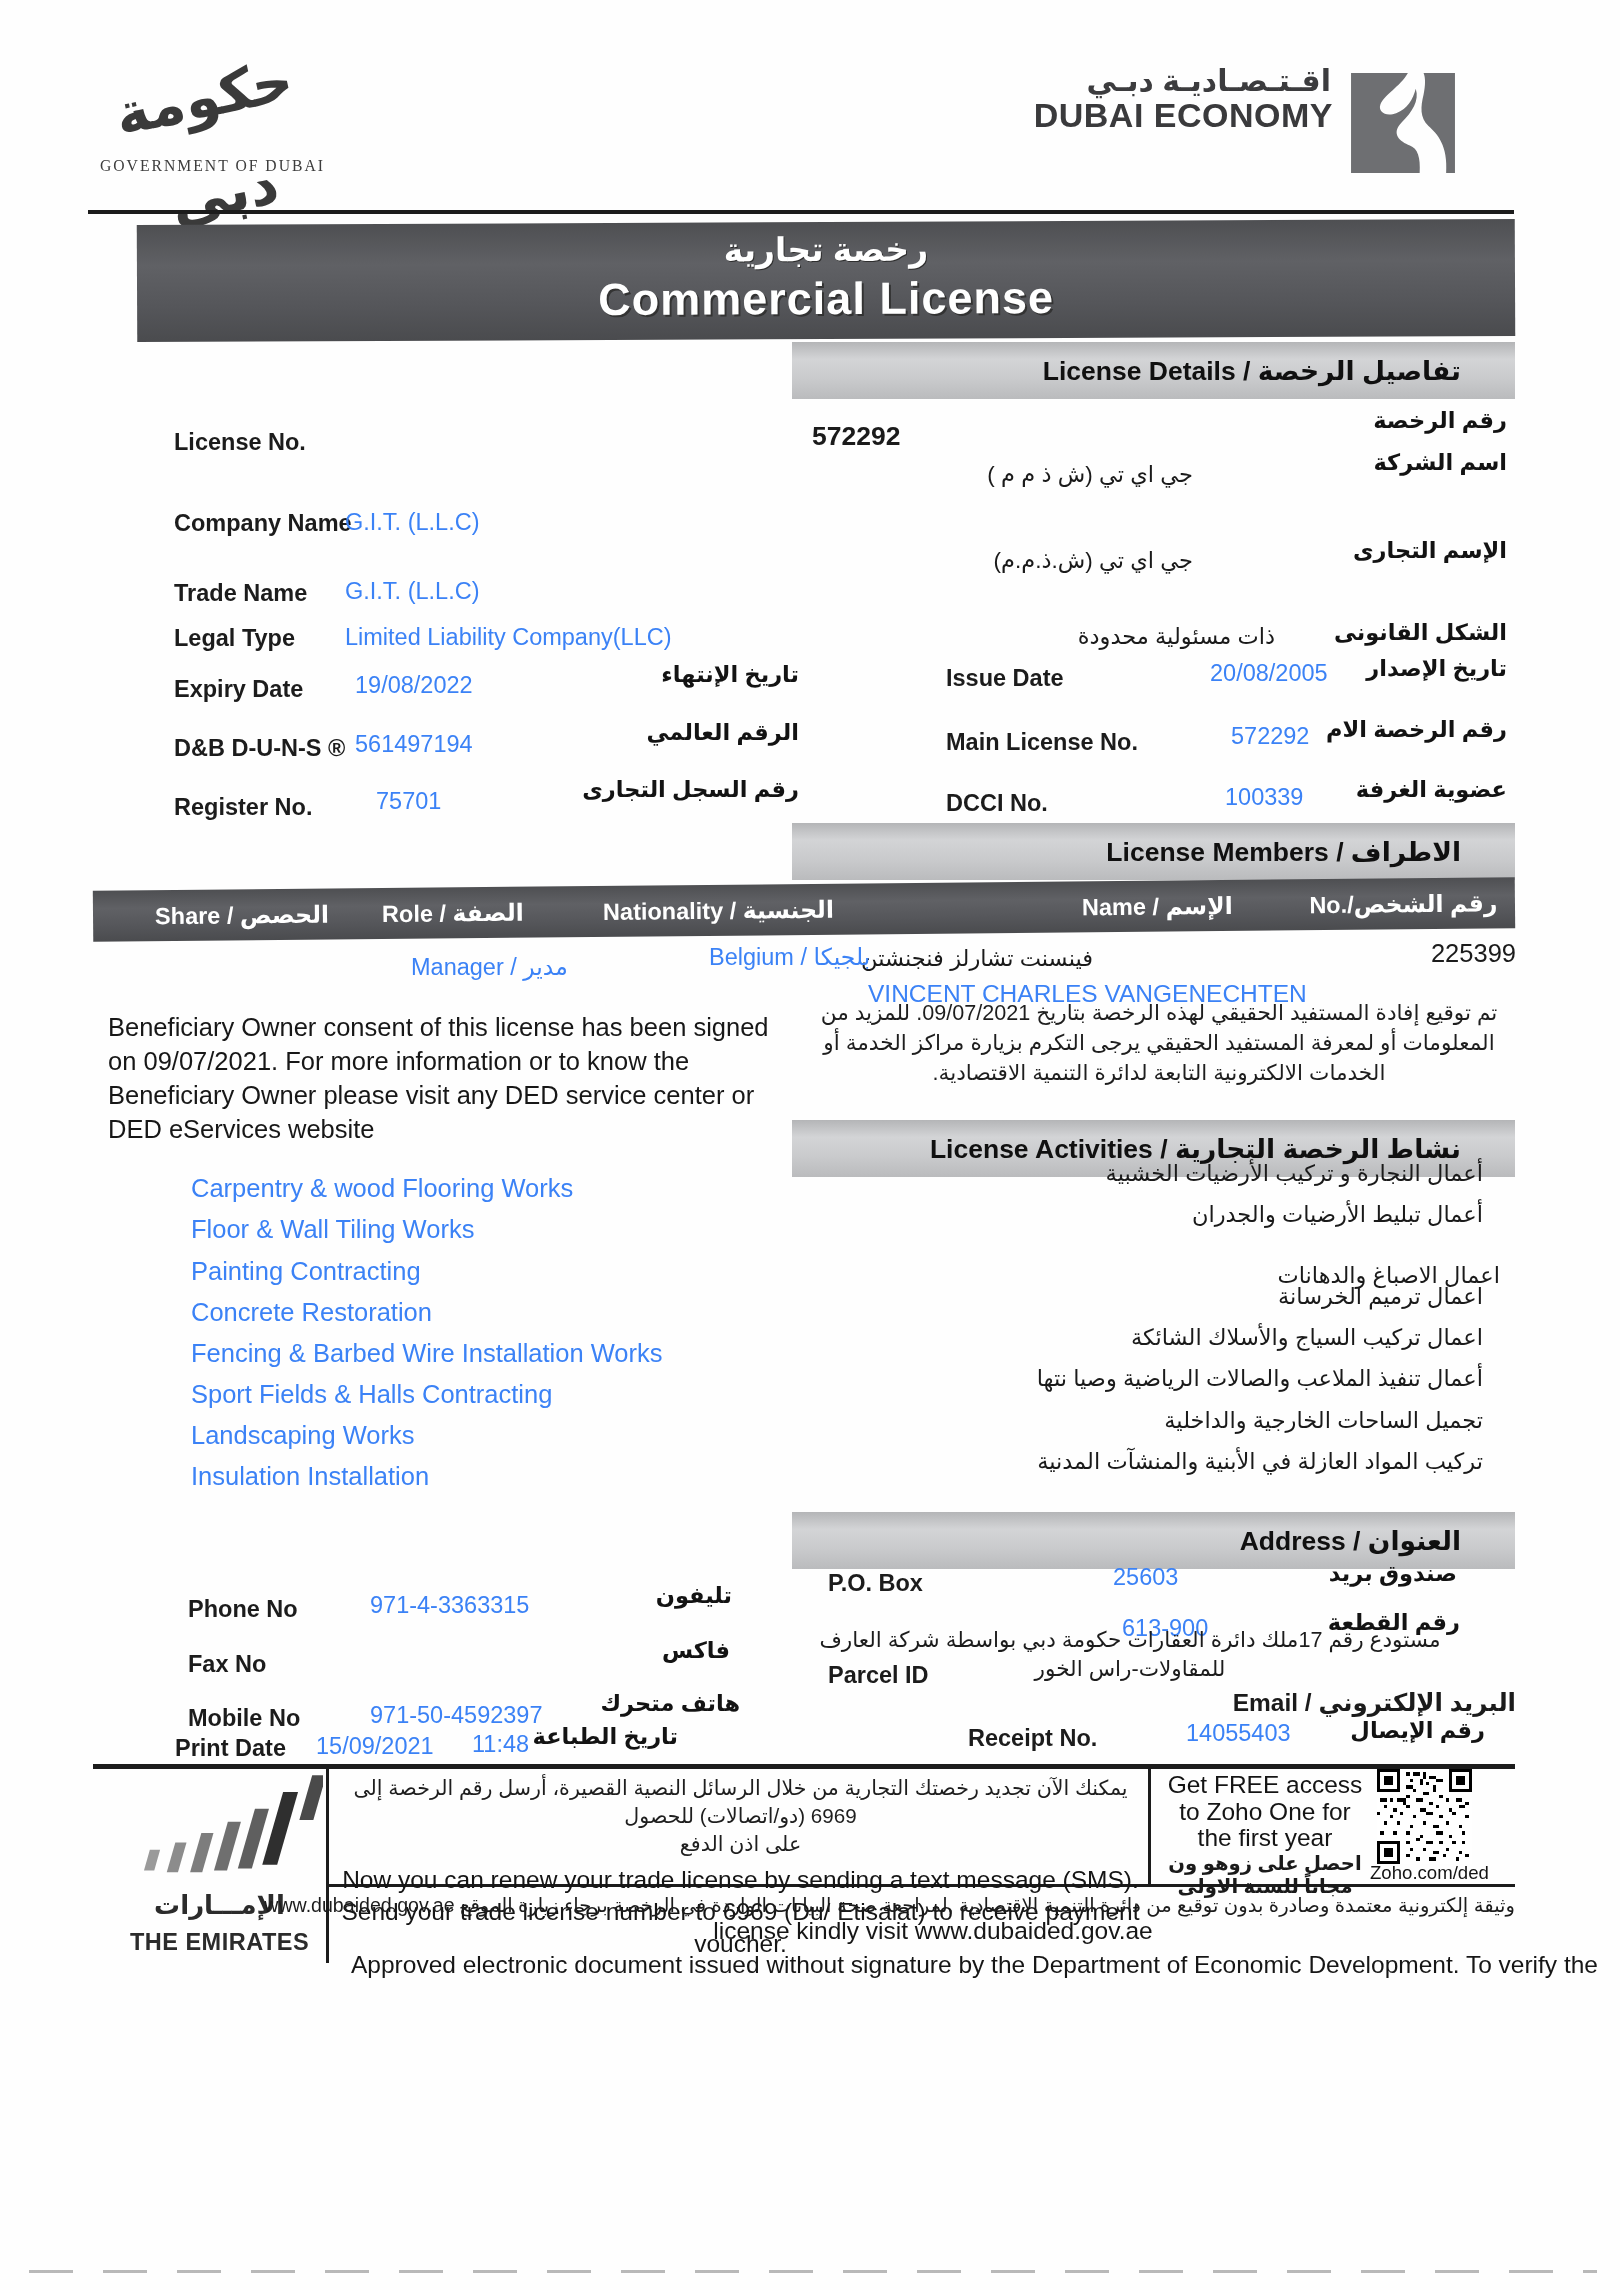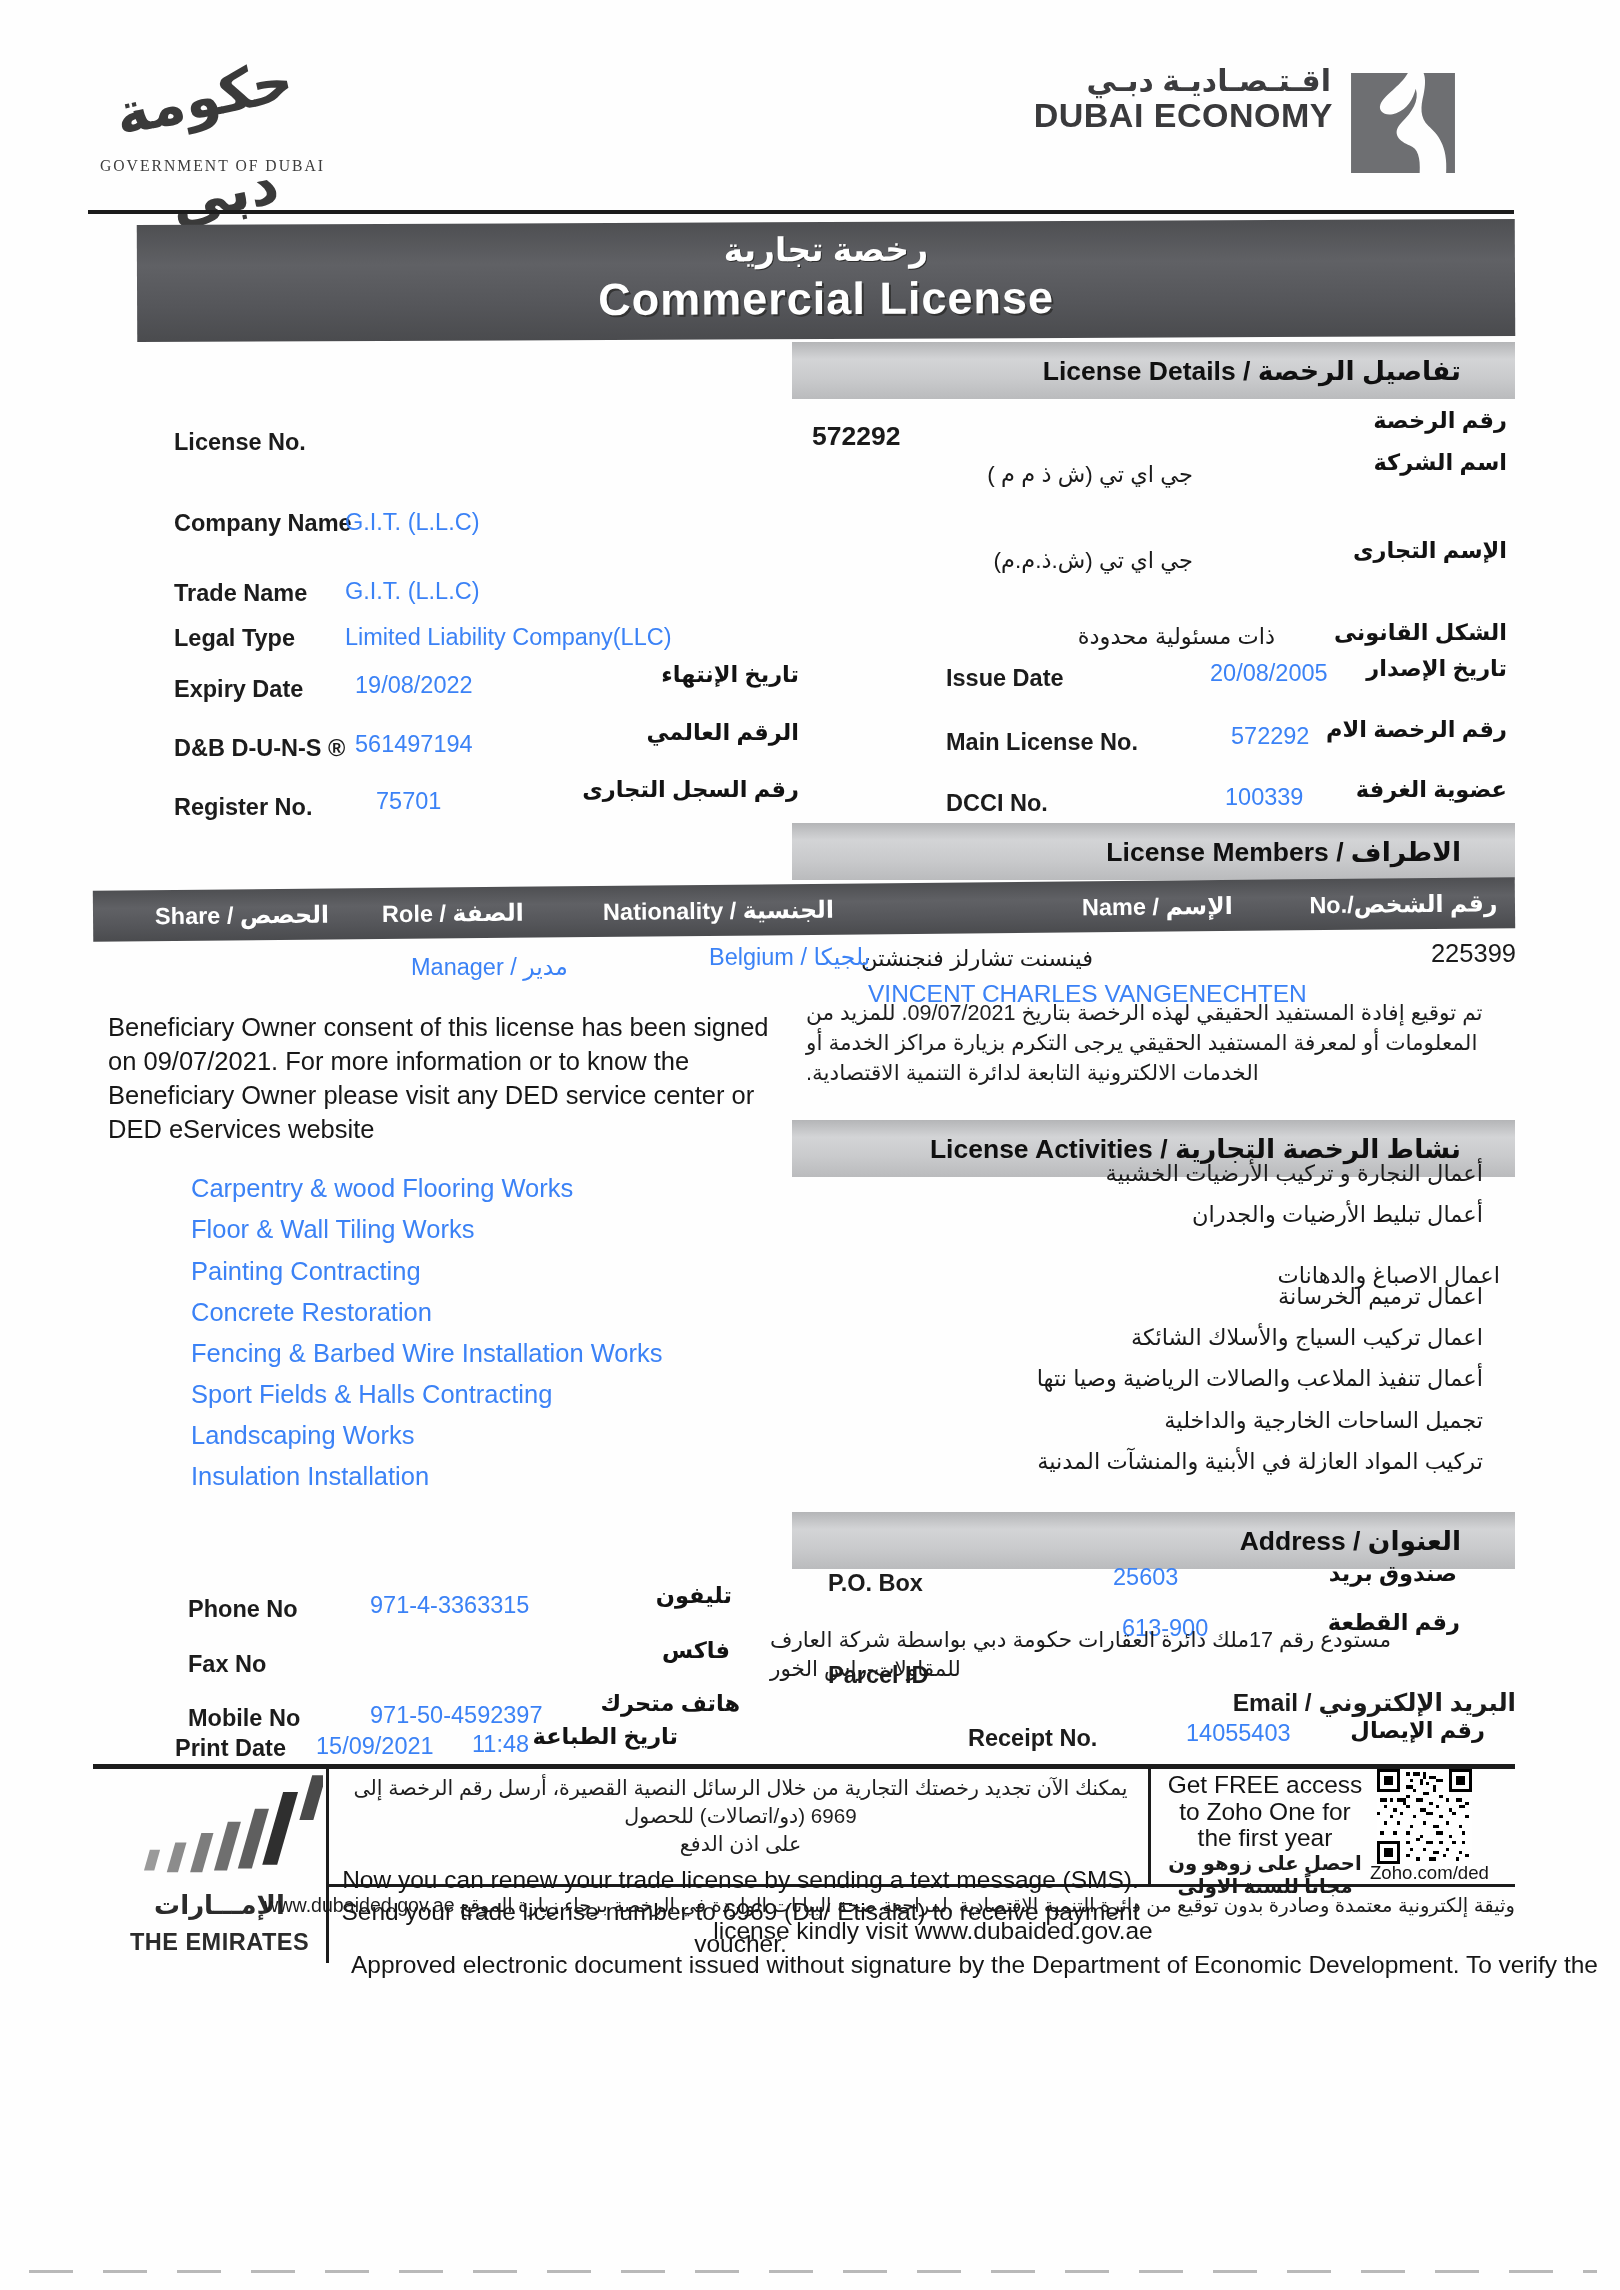--- a/index.html
+++ b/index.html
@@ -1,21 +1,21 @@
 <!DOCTYPE html>
 <html><head>
 <meta charset="utf-8">
 <style>
   html,body{margin:0;padding:0;background:#e8e8e8;}
   .page{position:relative;width:1620px;height:2291px;background:#fefefe;margin:0 auto;
         font-family:"Liberation Sans","DejaVu Sans",sans-serif;color:#1b1b1b;overflow:hidden;}
   .a{position:absolute;}
   .b{font-weight:bold;}
   .rtl{direction:rtl;}
-  .r{text-align:left;}
+  .r{text-align:center;}
   .c{text-align:center;}
   .darkbar{background:linear-gradient(180deg,#4e4f52 0%,#606165 35%,#55565a 70%,#4a4b4e 100%);color:#fff;}
   .graybar{background:linear-gradient(180deg,#b4b5b7 0%,#d3d4d6 30%,#c9cacc 65%,#babbbd 100%);
            display:flex;align-items:center;justify-content:flex-end;box-sizing:border-box;
            padding-right:54px;font-weight:bold;font-size:26.5px;color:#101010;}
   .secbar{left:792px;width:723px;height:57px;}
   .hline{background:#1c1c1c;}
   .vline{background:#1c1c1c;}
   .lbl{font-size:23.5px;font-weight:bold;color:#1c1c1c;}
   .val{font-size:23.5px;color:#3b82f6;}

